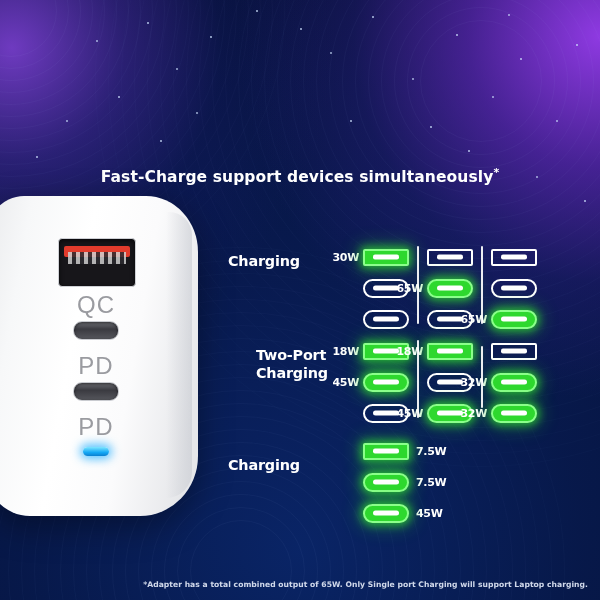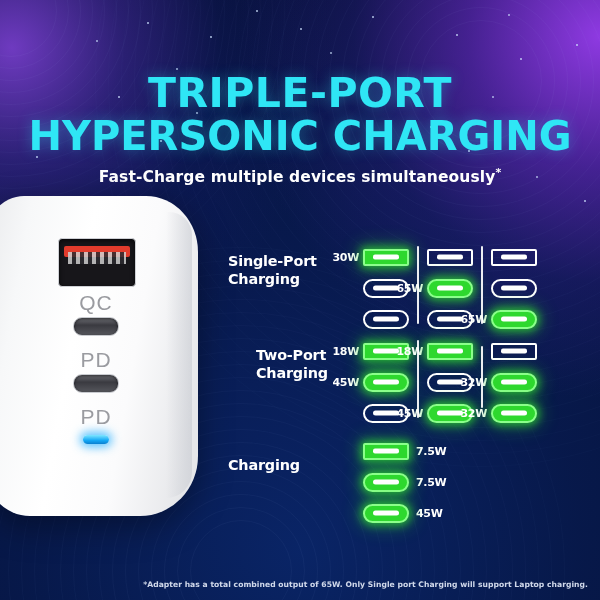--- a/index.html
+++ b/index.html
@@ -86,21 +86,21 @@
   }
   .face{position:absolute;left:74px;top:42px;width:76px;}
   .usba-slot{
     width:76px;height:47px;background:#17161a;border-radius:4px;
     border:1px solid #cfd1d6;position:relative;overflow:hidden;
     box-shadow:inset 0 2px 5px rgba(0,0,0,.65);
   }
   .usba-slot .red{position:absolute;left:5px;top:7px;width:66px;height:11px;background:#e23b2c;border-radius:2px;}
   .usba-slot .teeth{position:absolute;left:9px;top:13px;width:58px;height:12px;
     background:repeating-linear-gradient(90deg,#cfcfcf 0 4px,#2c2b30 4px 8px);opacity:.85;}
-  .lbl{color:#9a9ba0;font-size:21px;font-weight:500;text-align:center;letter-spacing:1px;
+  .lbl{color:#9a9ba0;font-size:24px;font-weight:500;text-align:center;letter-spacing:1px;
        font-family:"Liberation Sans", sans-serif;}
   .lbl.qc{margin:4px 0 2px 0;}
   .lbl.pd{margin:12px 0 2px 0;}
   .usbc-slot{
     width:44px;height:17px;margin:0 auto;border-radius:9px;
     background:linear-gradient(180deg,#6e6f75 0%,#3a3a40 42%,#55565c 100%);
     border:1px solid #c9cbd0;box-shadow:inset 0 1px 3px rgba(0,0,0,.6);
   }
   .led{
     width:26px;height:9px;margin:6px auto 0 auto;border-radius:5px;
@@ -215,26 +215,22 @@
       <div class="dot" style="left: 468px; top: 150px; width: 1.5px; height: 1.5px;"></div>
       <div class="dot" style="left: 536px; top: 176px; width: 2px; height: 2px;"></div>
       <div class="dot" style="left: 584px; top: 200px; width: 1.5px; height: 1.5px;"></div>
       <div class="dot" style="left: 24px; top: 196px; width: 1.5px; height: 1.5px;"></div>
       <div class="dot" style="left: 256px; top: 10px; width: 1.5px; height: 1.5px;"></div>
       <div class="dot" style="left: 430px; top: 126px; width: 1.5px; height: 1.5px;"></div>
       <div class="dot" style="left: 508px; top: 14px; width: 2px; height: 2px;"></div>
       <div class="dot" style="left: 350px; top: 120px; width: 1.5px; height: 1.5px;"></div>
     </div>
 
-  <div class="title">
-    <span>TRIPLE-PORT</span>
-    <span class="l2">HYPERSONIC CHARGING</span>
-  </div>
   <div class="subtitle">
-    <span>Fast-Charge multiple devices simultaneously</span><sup>*</sup>
+    <span>Fast-Charge support devices simultaneously</span><sup>*</sup>
   </div>
 
   <div class="charger">
     <div class="body"></div>
     <div class="face">
       <div class="usba-slot">
         <div class="red"></div>
         <div class="teeth"></div>
       </div>
       <div class="lbl qc">QC</div>
@@ -242,21 +238,20 @@
       <div class="lbl pd">PD</div>
       <div class="usbc-slot"></div>
       <div class="lbl pd">PD</div>
       <div class="led"></div>
     </div>
   </div>
 
   <div class="matrix" id="matrix">
       <div class="row" style="top: 18px;">
         <div class="row-label" style="top: 6px;">
-          <div>Single-Port</div>
           <div>Charging</div>
         </div>
         <div class="cell" style="top: 0px; left: 331px;">
           <span class="wlab left" style="width: 28px;">30W</span>
           <div class="port usba on">
             <div class="bar"></div>
           </div>
         </div>
         <div class="cell" style="top: 31px; left: 363px;">
           <div class="port usbc off">

